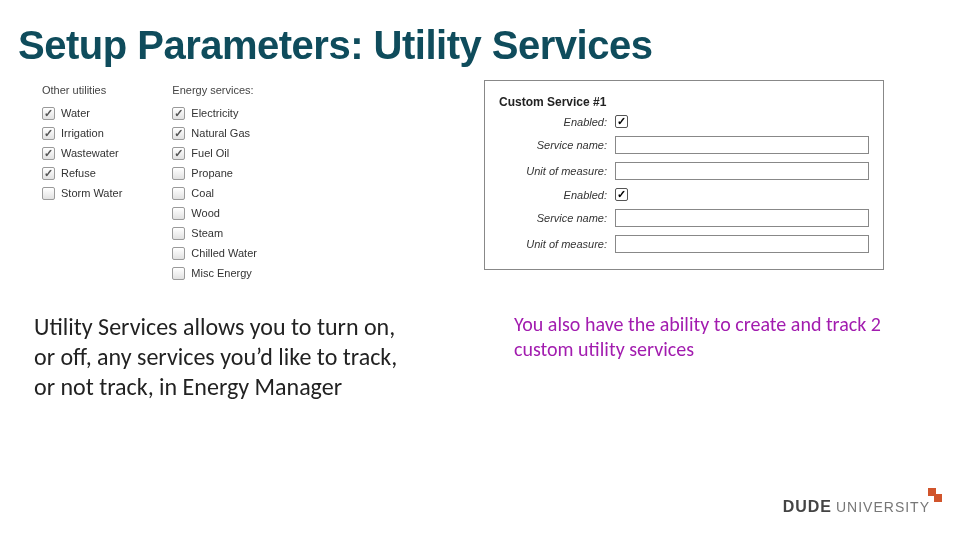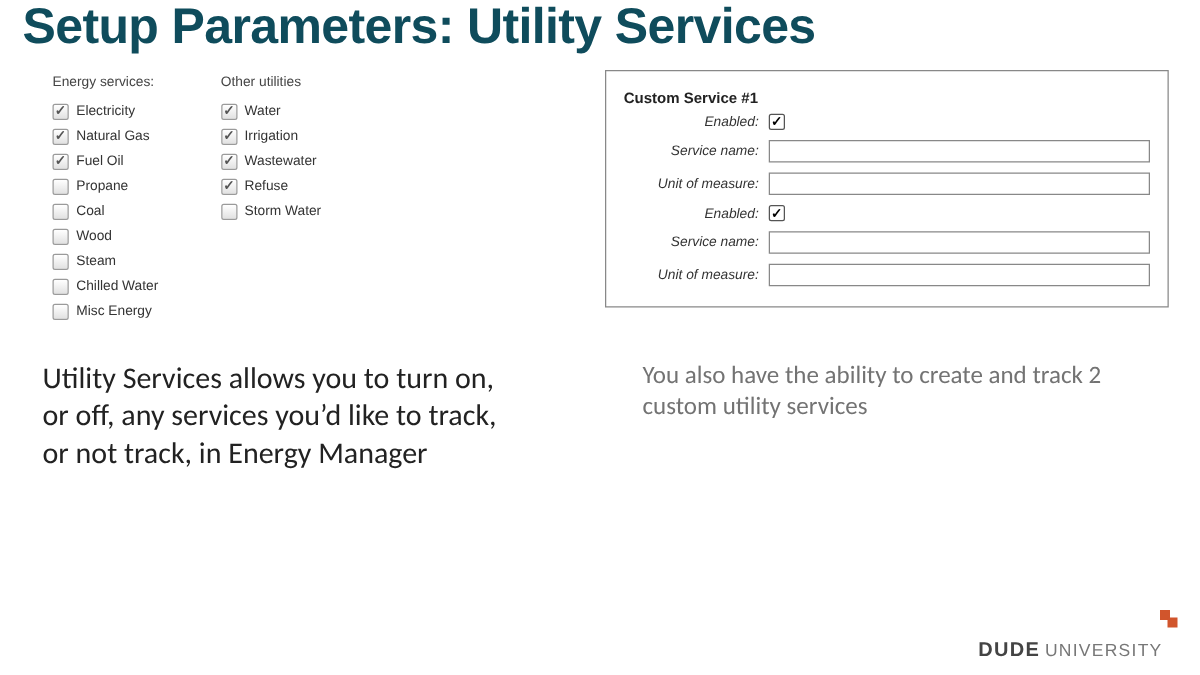--- a/index.html
+++ b/index.html
@@ -12,30 +12,30 @@
     position:relative;
     overflow:hidden;
   }
   .title {
     font-family: Arial Black, Arial, sans-serif;
     font-weight:900;
     font-size:40px;
     color:#0f4c5c;
     letter-spacing:-0.5px;
     line-height:1.05;
-    padding:0 18px 4px 18px;
+    padding:24px 18px 4px 18px;
   }
   .columns {
     display:flex;
     gap:20px;
     padding:14px 18px 0 42px;
     align-items:flex-start;
   }
   .left-pane { width:380px; }
-  .right-pane { width:451px; margin-left:42px; }
+  .right-pane { width:400px; margin-left:42px; }
   .list-block {
     display:flex;
     gap:50px;
     font-size:11px;
     color:#333;
   }
   .col-head {
     font-size:11px;
     color:#444;
     margin-bottom:8px;
@@ -79,26 +79,26 @@
     display:flex; align-items:center; justify-content:center;
     font-size:11px; color:#000;
   }
   .chk2.checked::before { content:"✓"; font-weight:bold; }
 
   .captions {
     display:flex;
     padding:30px 20px 0 34px;
   }
   .cap-left { width:380px; font-family: Calibri, Arial, sans-serif; font-size:24px; color:#222; line-height:1.25; }
-  .cap-right { width:380px; margin-left:100px; font-family: Calibri, Arial, sans-serif; font-size:20px; color:#737373; line-height:1.25; }
+  .cap-right { width:380px; margin-left:100px; font-family: Calibri, Arial, sans-serif; font-size:20px; color:#a21caf; line-height:1.25; }
 
   .footer-logo {
     position:absolute;
     right:30px;
-    bottom:10px;
+    bottom:24px;
     display:flex;
     align-items:baseline;
     font-family: Arial, sans-serif;
     color:#555;
     letter-spacing:1px;
     font-size:16px;
   }
   .footer-dude { font-weight:900; color:#444; margin-right:4px; }
   .footer-univ { font-weight:400; color:#777; font-size:14px;margin-top:24px; }
   .corner-mark {
@@ -121,82 +121,82 @@
 </head>
 <body>
 
 <div class="title">Setup Parameters: Utility Services</div>
 
 <div class="columns">
 
   <div class="left-pane">
     <div class="list-block">
       <div>
-        <div class="col-head">Energy services:</div>
-        <div class="col-inner" id="energy-list">
-            <div class="chk-row">
-              <div class="chk checked"></div>
-              <div class="chk-label">Electricity</div>
-            </div>
-            <div class="chk-row">
-              <div class="chk checked"></div>
-              <div class="chk-label">Natural Gas</div>
-            </div>
-            <div class="chk-row">
-              <div class="chk checked"></div>
-              <div class="chk-label">Fuel Oil</div>
-            </div>
-            <div class="chk-row">
-              <div class="chk"></div>
-              <div class="chk-label">Propane</div>
-            </div>
-            <div class="chk-row">
-              <div class="chk"></div>
-              <div class="chk-label">Coal</div>
-            </div>
-            <div class="chk-row">
-              <div class="chk"></div>
-              <div class="chk-label">Wood</div>
-            </div>
-            <div class="chk-row">
-              <div class="chk"></div>
-              <div class="chk-label">Steam</div>
-            </div>
-            <div class="chk-row">
-              <div class="chk"></div>
-              <div class="chk-label">Chilled Water</div>
-            </div>
-            <div class="chk-row">
-              <div class="chk"></div>
-              <div class="chk-label">Misc Energy</div>
+        <div class="col-head">Other utilities</div>
+        <div class="col-inner" id="other-list">
+            <div class="chk-row">
+              <div class="chk checked"></div>
+              <div class="chk-label">Water</div>
+            </div>
+            <div class="chk-row">
+              <div class="chk checked"></div>
+              <div class="chk-label">Irrigation</div>
+            </div>
+            <div class="chk-row">
+              <div class="chk checked"></div>
+              <div class="chk-label">Wastewater</div>
+            </div>
+            <div class="chk-row">
+              <div class="chk checked"></div>
+              <div class="chk-label">Refuse</div>
+            </div>
+            <div class="chk-row">
+              <div class="chk"></div>
+              <div class="chk-label">Storm Water</div>
             </div>
           </div>
       </div>
       <div>
-        <div class="col-head">Other utilities</div>
-        <div class="col-inner" id="other-list">
-            <div class="chk-row">
-              <div class="chk checked"></div>
-              <div class="chk-label">Water</div>
-            </div>
-            <div class="chk-row">
-              <div class="chk checked"></div>
-              <div class="chk-label">Irrigation</div>
-            </div>
-            <div class="chk-row">
-              <div class="chk checked"></div>
-              <div class="chk-label">Wastewater</div>
-            </div>
-            <div class="chk-row">
-              <div class="chk checked"></div>
-              <div class="chk-label">Refuse</div>
-            </div>
-            <div class="chk-row">
-              <div class="chk"></div>
-              <div class="chk-label">Storm Water</div>
+        <div class="col-head">Energy services:</div>
+        <div class="col-inner" id="energy-list">
+            <div class="chk-row">
+              <div class="chk checked"></div>
+              <div class="chk-label">Electricity</div>
+            </div>
+            <div class="chk-row">
+              <div class="chk checked"></div>
+              <div class="chk-label">Natural Gas</div>
+            </div>
+            <div class="chk-row">
+              <div class="chk checked"></div>
+              <div class="chk-label">Fuel Oil</div>
+            </div>
+            <div class="chk-row">
+              <div class="chk"></div>
+              <div class="chk-label">Propane</div>
+            </div>
+            <div class="chk-row">
+              <div class="chk"></div>
+              <div class="chk-label">Coal</div>
+            </div>
+            <div class="chk-row">
+              <div class="chk"></div>
+              <div class="chk-label">Wood</div>
+            </div>
+            <div class="chk-row">
+              <div class="chk"></div>
+              <div class="chk-label">Steam</div>
+            </div>
+            <div class="chk-row">
+              <div class="chk"></div>
+              <div class="chk-label">Chilled Water</div>
+            </div>
+            <div class="chk-row">
+              <div class="chk"></div>
+              <div class="chk-label">Misc Energy</div>
             </div>
           </div>
       </div>
     </div>
   </div>
 
   <div class="right-pane">
     <div class="right-box" id="custom-box">
         <div class="cs-hd">Custom Service #1</div>
         <div class="form-row">

